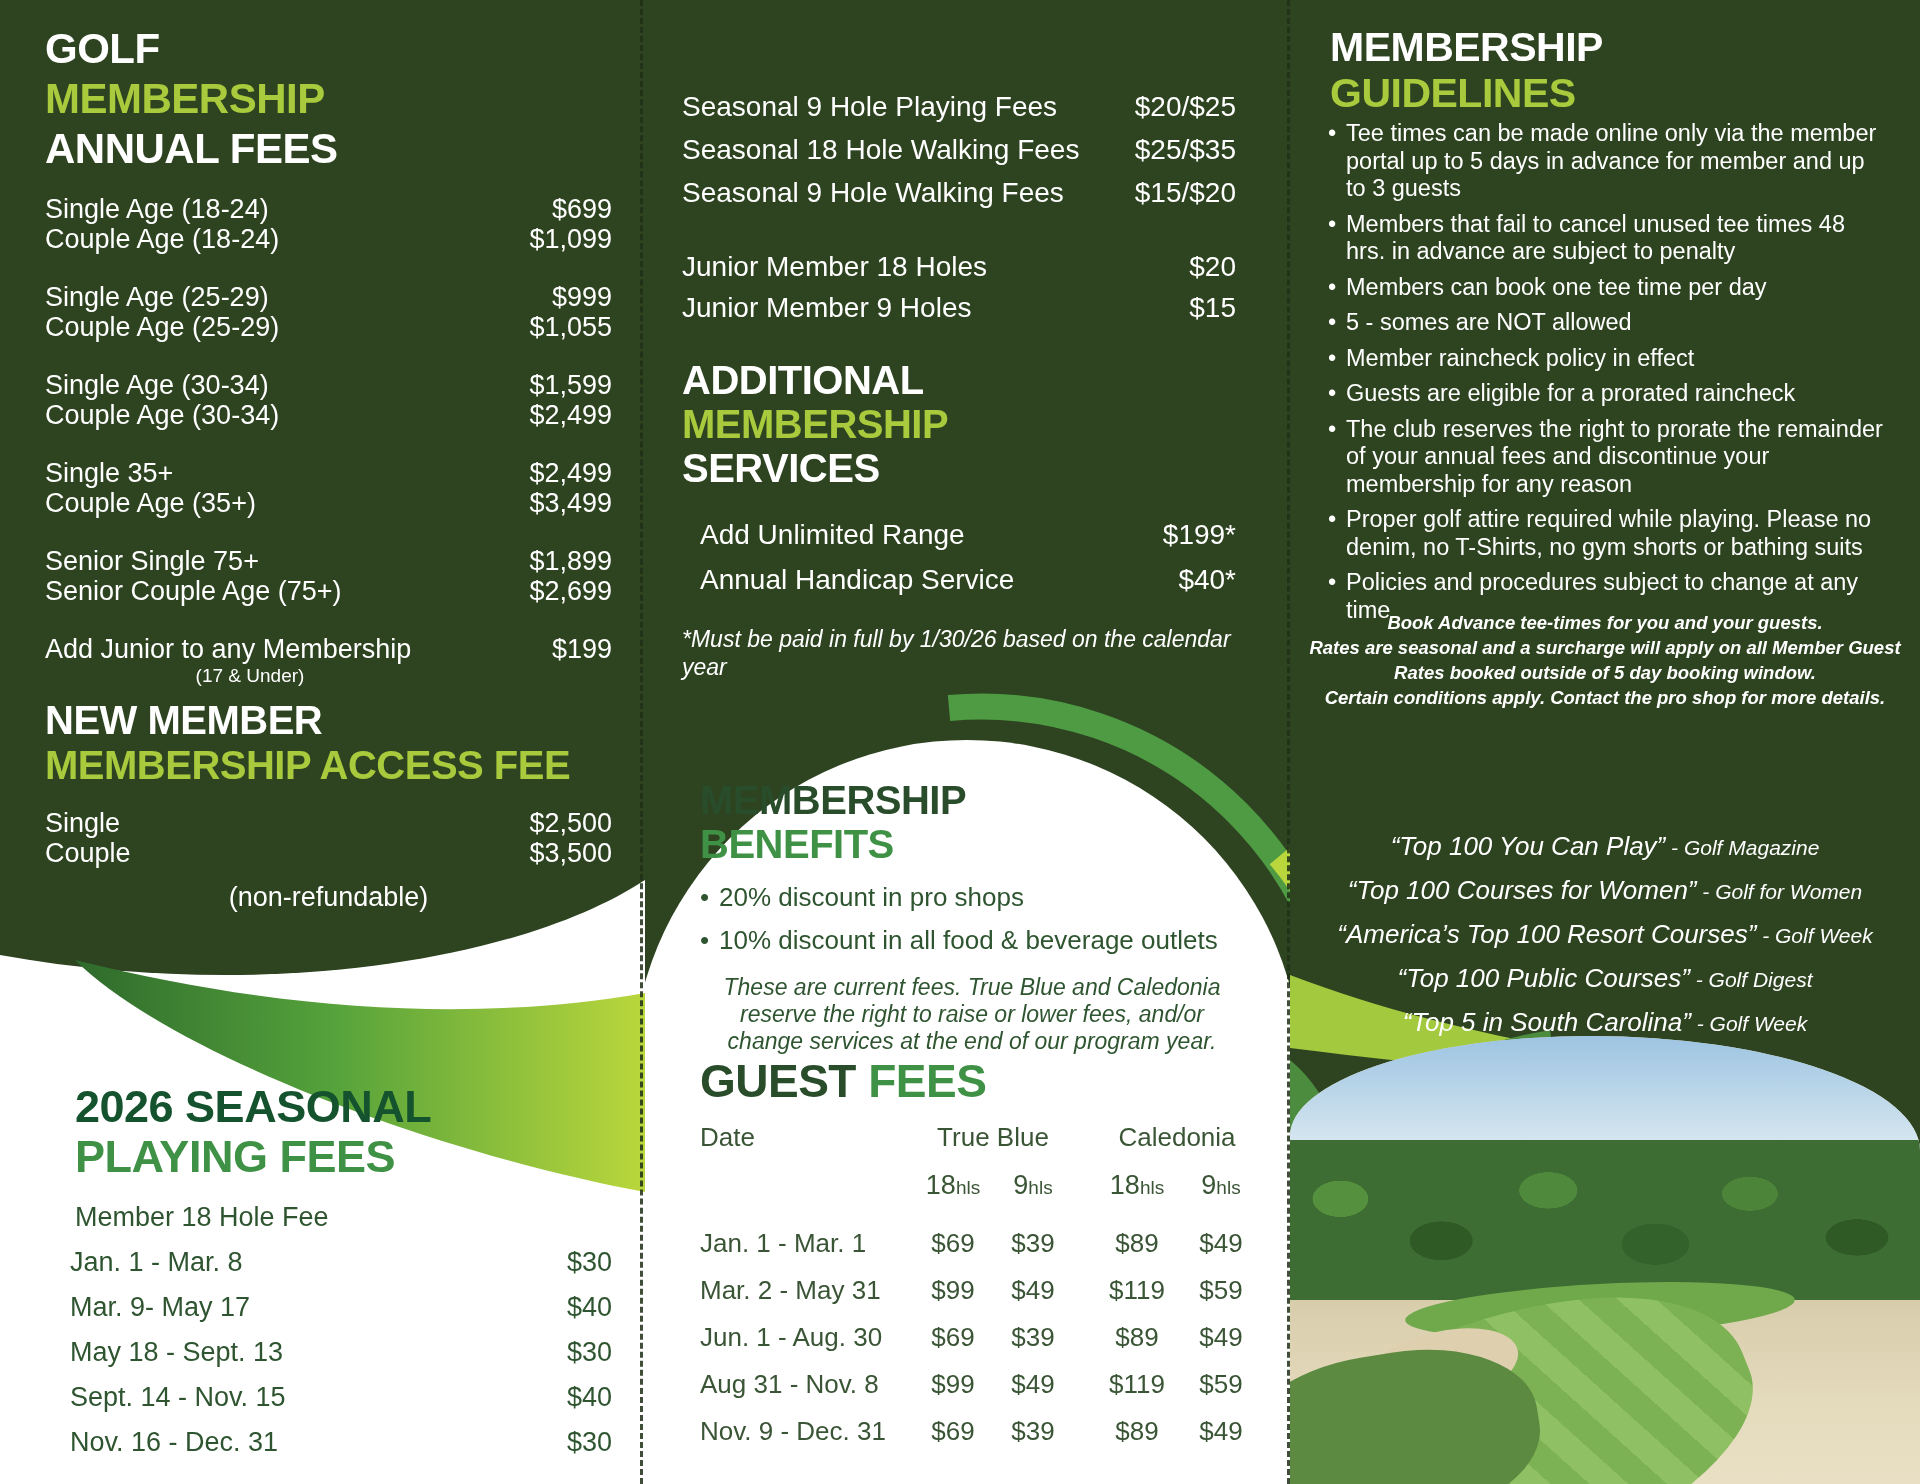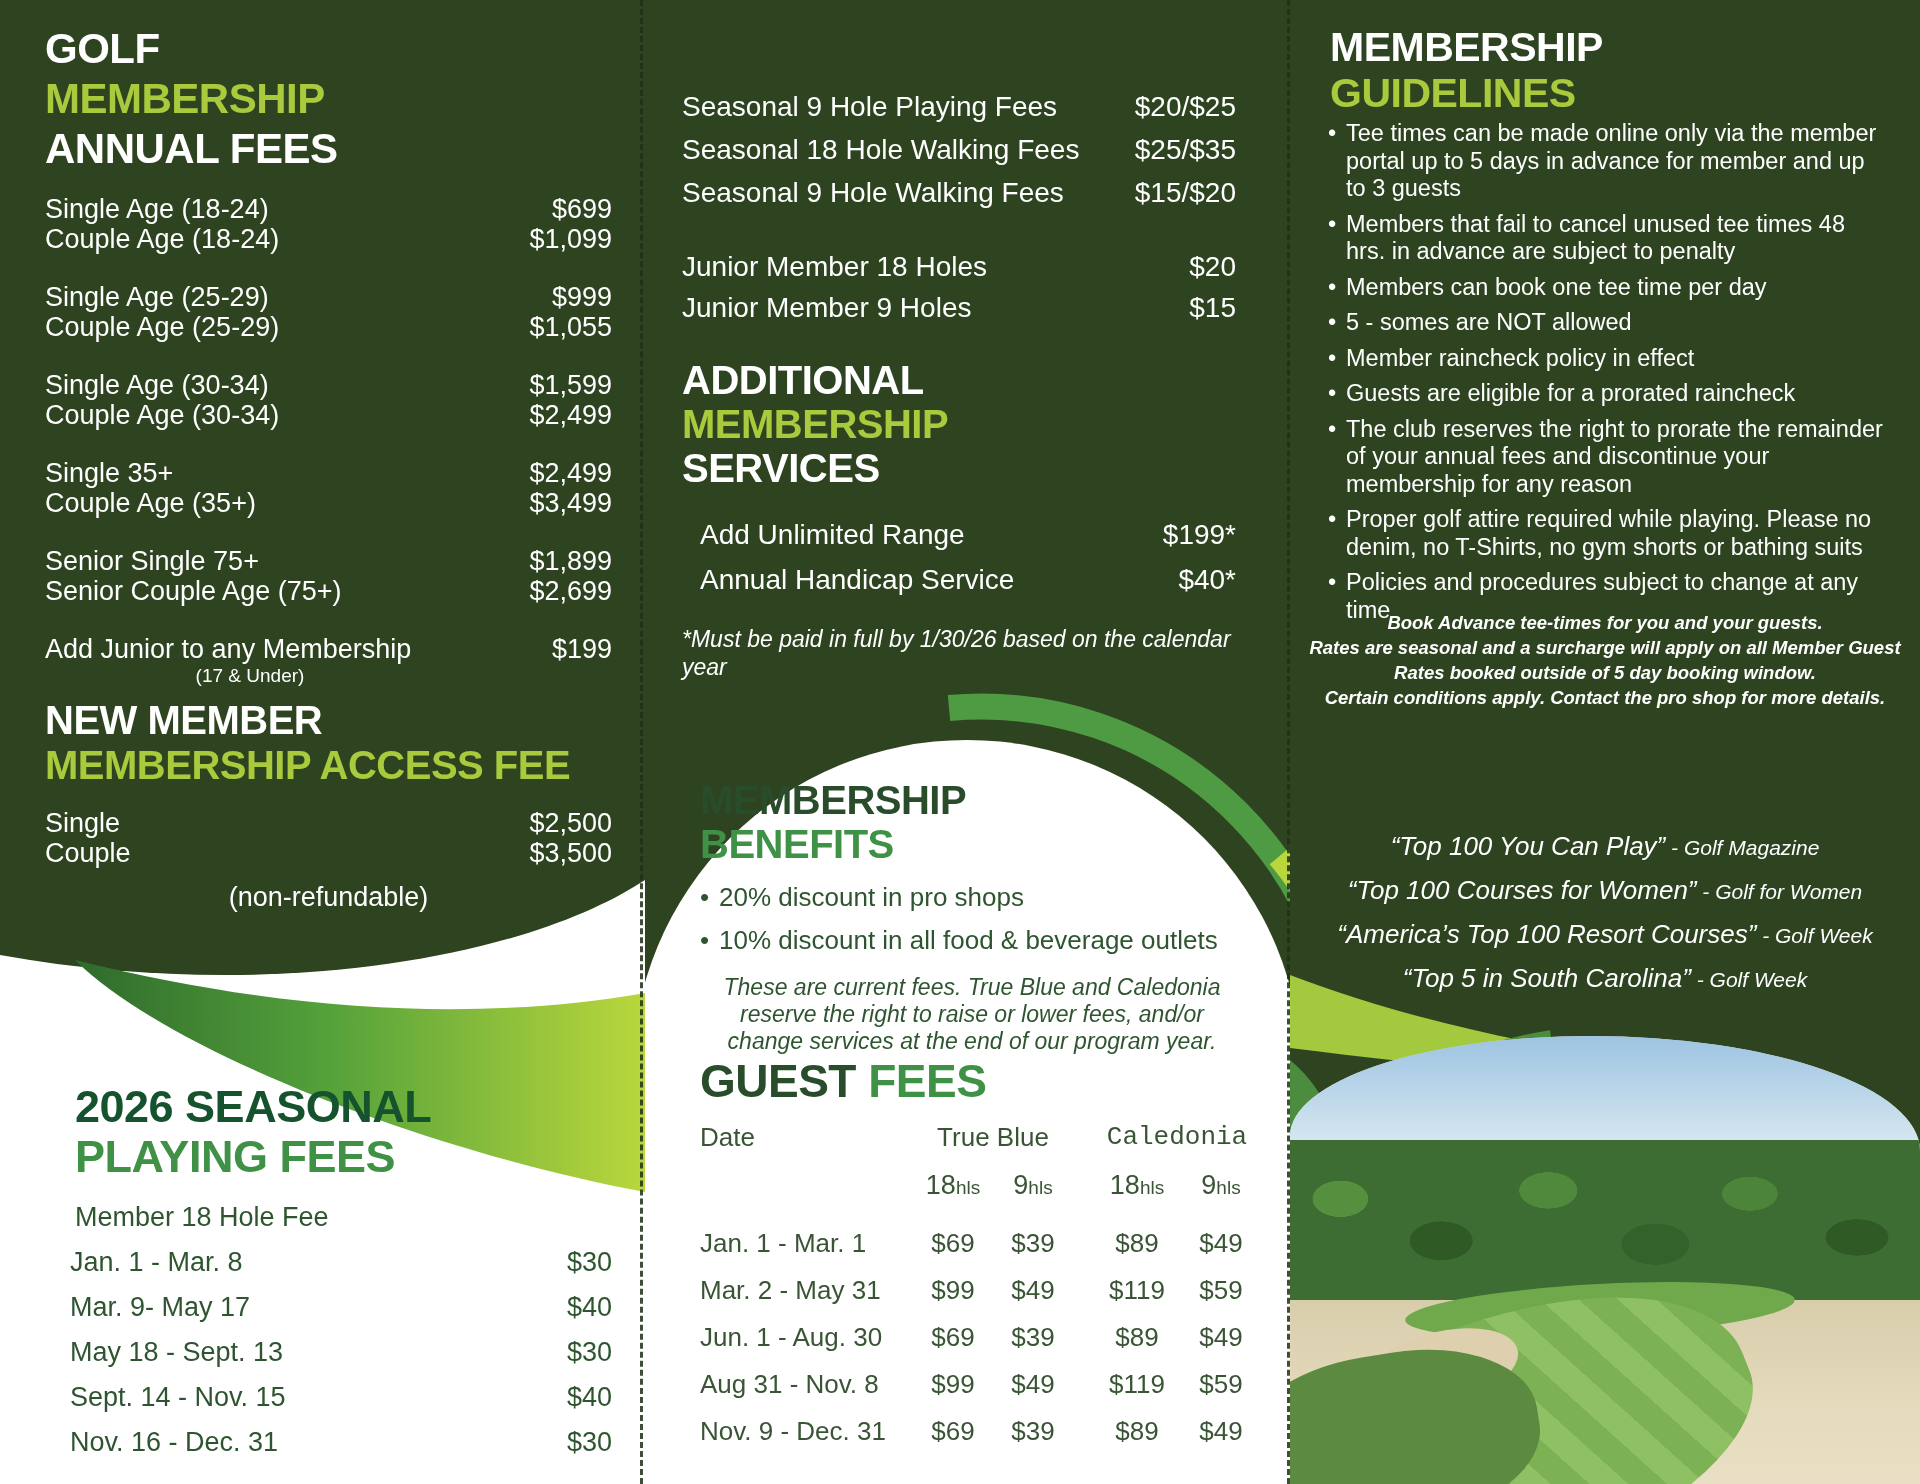--- a/index.html
+++ b/index.html
@@ -301,21 +301,21 @@
 
     <div class="m-guesthead">
       <span class="darkgreen">GUEST</span>
       <span class="medgreen">FEES</span>
     </div>
 
     <div class="gtable">
 
       <div class="gt-cell" style="left:55px;top:0;width:220px;">Date</div>
       <div class="gt-cell gt-c" style="left:268px;top:0;width:160px;">True Blue</div>
-      <div class="gt-cell gt-c" style="left:448px;top:0;width:168px;font-family:Liberation Mono, monospace;">Caledonia</div>
+      <div class="gt-cell gt-c" style="left:448px;top:0;width:168px;">Caledonia</div>
 
       <div class="gt-cell gt-c gt-sub" style="left:268px;top:48px;width:80px;">
         <span class="big">18</span><span class="small">hls</span></div>
       <div class="gt-cell gt-c gt-sub" style="left:348px;top:48px;width:80px;">
         <span class="big">9</span><span class="small">hls</span></div>
       <div class="gt-cell gt-c gt-sub" style="left:448px;top:48px;width:88px;">
         <span class="big">18</span><span class="small">hls</span></div>
       <div class="gt-cell gt-c gt-sub" style="left:536px;top:48px;width:80px;">
         <span class="big">9</span><span class="small">hls</span></div>
 
@@ -410,20 +410,22 @@
     </div>
 
 
     <div class="r-awards">
       <div class="aw">
         <span class="q">“Top 100 You Can Play”</span><span class="s"> - Golf Magazine</span></div>
       <div class="aw">
         <span class="q">“Top 100 Courses for Women”</span><span class="s"> - Golf for Women</span></div>
       <div class="aw">
         <span class="q">“America’s Top 100 Resort Courses”</span><span class="s"> - Golf Week</span></div>
+      <div class="aw">
+        <span class="q">“Top 100 Public Courses”</span><span class="s"> - Golf Digest</span></div>
       <div class="aw">
         <span class="q">“Top 5 in South Carolina”</span><span class="s"> - Golf Week</span></div>
     </div>
   </div>
 
   <div class="abs photo">
     <div class="ph-sky"></div>
     <div class="ph-trees"></div>
     <div class="ph-ground"></div>
     <div class="ph-fairfar"></div>

